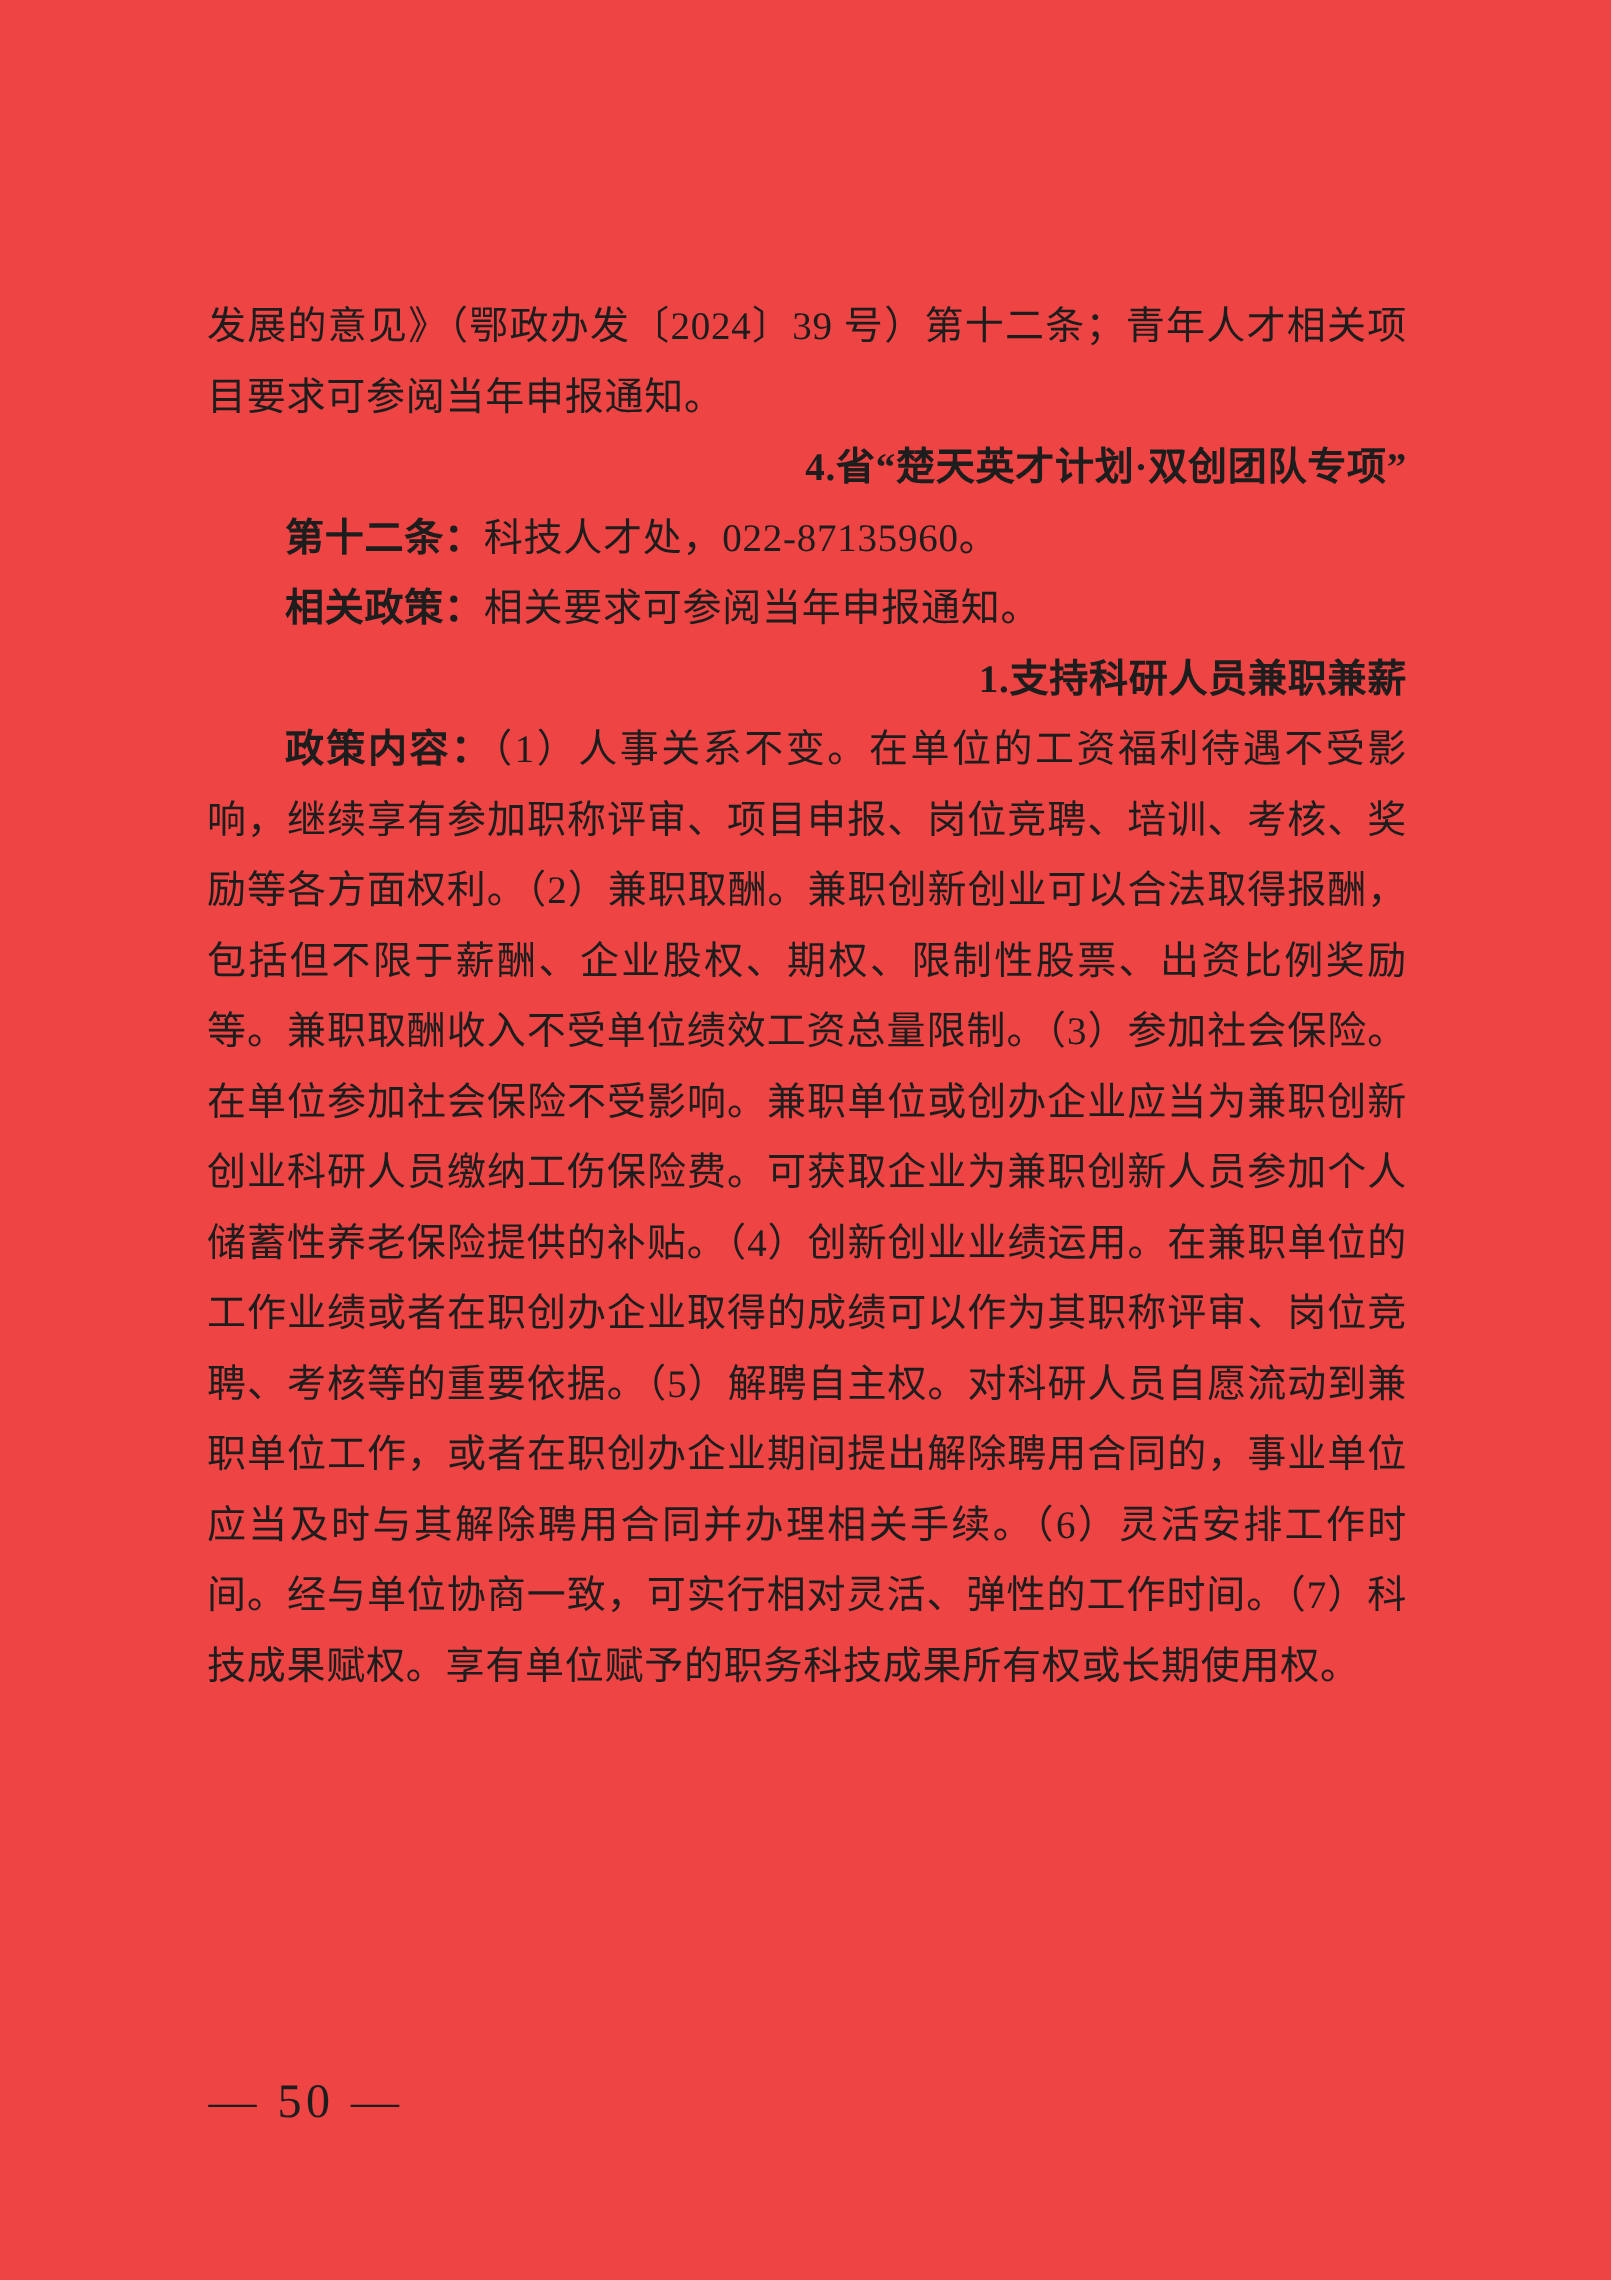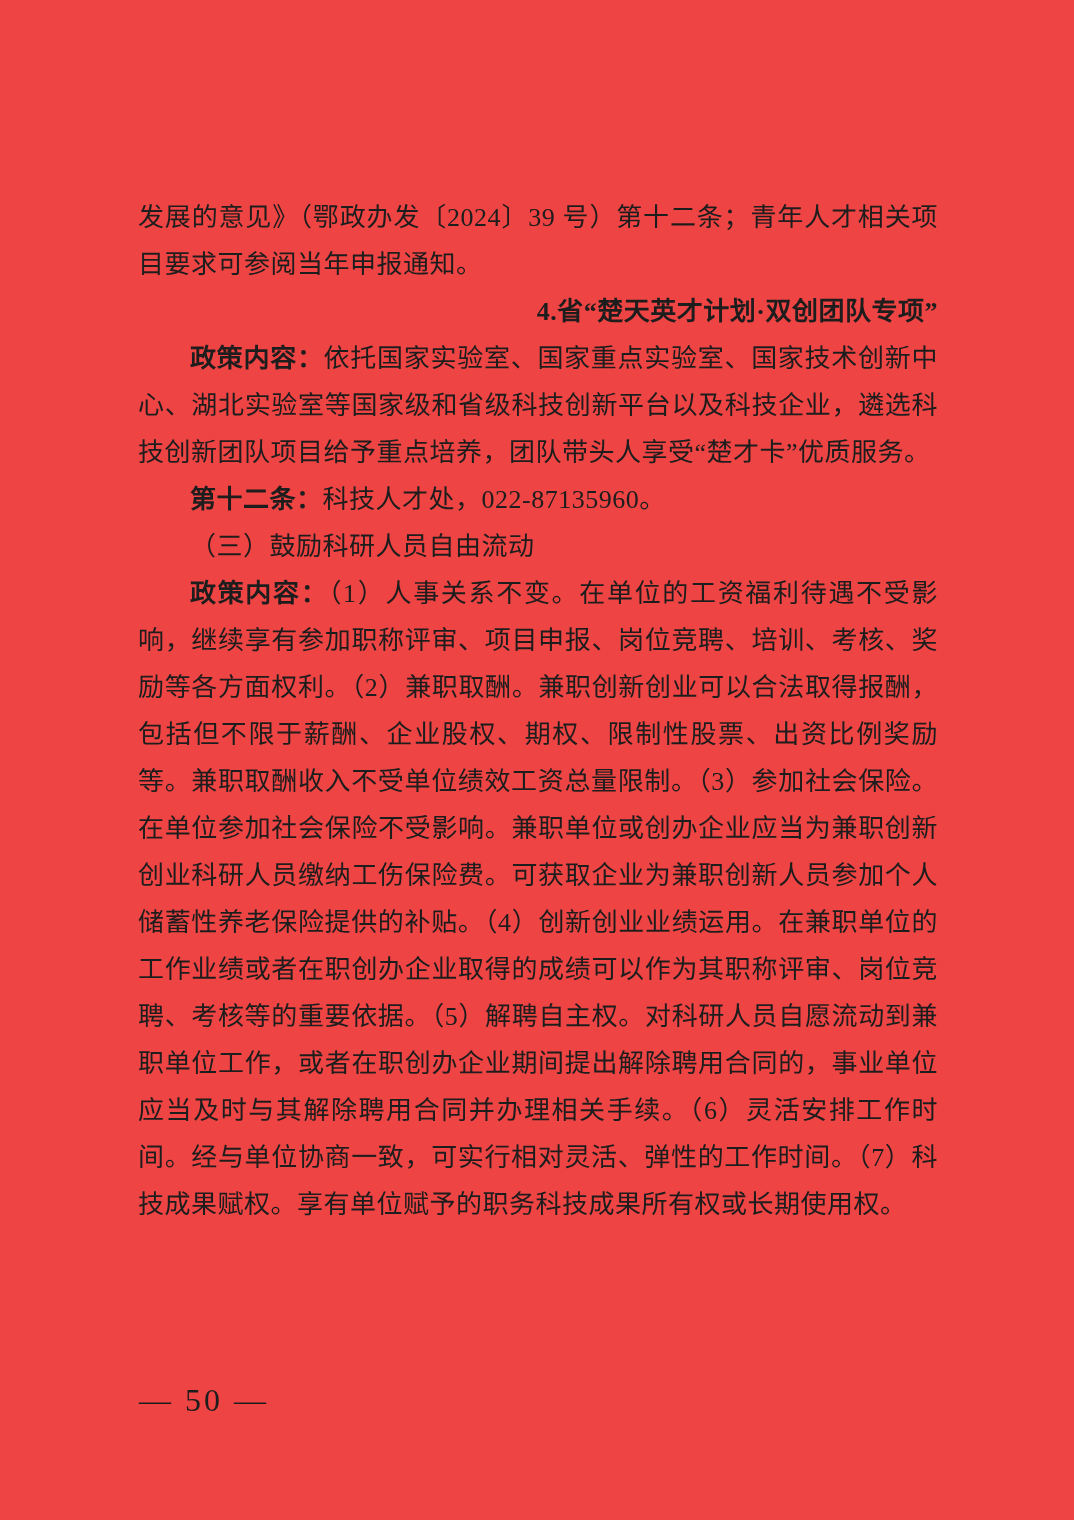--- a/index.html
+++ b/index.html
@@ -61,27 +61,27 @@
 <body>
 
 <div class="doc-page">
 
   <div class="doc-content">
 
     <p class="para continuation"><span>发展的意见》（鄂政办发〔2024〕39 号）第十二条；青年人才相关项目要求可参阅当年申报通知。</span></p>
 
     <p class="para heading"><span>4.省“楚天英才计划·双创团队专项”</span></p>
 
-    <p class="para body"><span class="para-label">政策内容：</span><span>依托国家实验室、国家重点实验室、国家技术创新中心、湖北实验室等国家级和省级科技创新平台以及科技企业，遴选科技创新团队项目给予重点培养，团队带头人享受“楚才卡”优质服务。</span></p>
 
     <p class="para body"><span class="para-label">第十二条：</span><span>科技人才处，022-87135960。</span></p>
 
+    <p class="para body"><span class="para-label">相关政策：</span><span>相关要求可参阅当年申报通知。</span></p>
 
-    <p class="para subheading"><span>（三）鼓励科研人员自由流动</span></p>
 
+    <p class="para heading"><span>1.支持科研人员兼职兼薪</span></p>
 
     <p class="para body"><span class="para-label">政策内容：</span><span>（1）人事关系不变。在单位的工资福利待遇不受影响，继续享有参加职称评审、项目申报、岗位竞聘、培训、考核、奖励等各方面权利。（2）兼职取酬。兼职创新创业可以合法取得报酬，包括但不限于薪酬、企业股权、期权、限制性股票、出资比例奖励等。兼职取酬收入不受单位绩效工资总量限制。（3）参加社会保险。在单位参加社会保险不受影响。兼职单位或创办企业应当为兼职创新创业科研人员缴纳工伤保险费。可获取企业为兼职创新人员参加个人储蓄性养老保险提供的补贴。（4）创新创业业绩运用。在兼职单位的工作业绩或者在职创办企业取得的成绩可以作为其职称评审、岗位竞聘、考核等的重要依据。（5）解聘自主权。对科研人员自愿流动到兼职单位工作，或者在职创办企业期间提出解除聘用合同的，事业单位应当及时与其解除聘用合同并办理相关手续。（6）灵活安排工作时间。经与单位协商一致，可实行相对灵活、弹性的工作时间。（7）科技成果赋权。享有单位赋予的职务科技成果所有权或长期使用权。</span></p>
 
   </div>
 
   <div class="page-footer">— 50 —</div>
 
 </div>
 
 </body></html>

